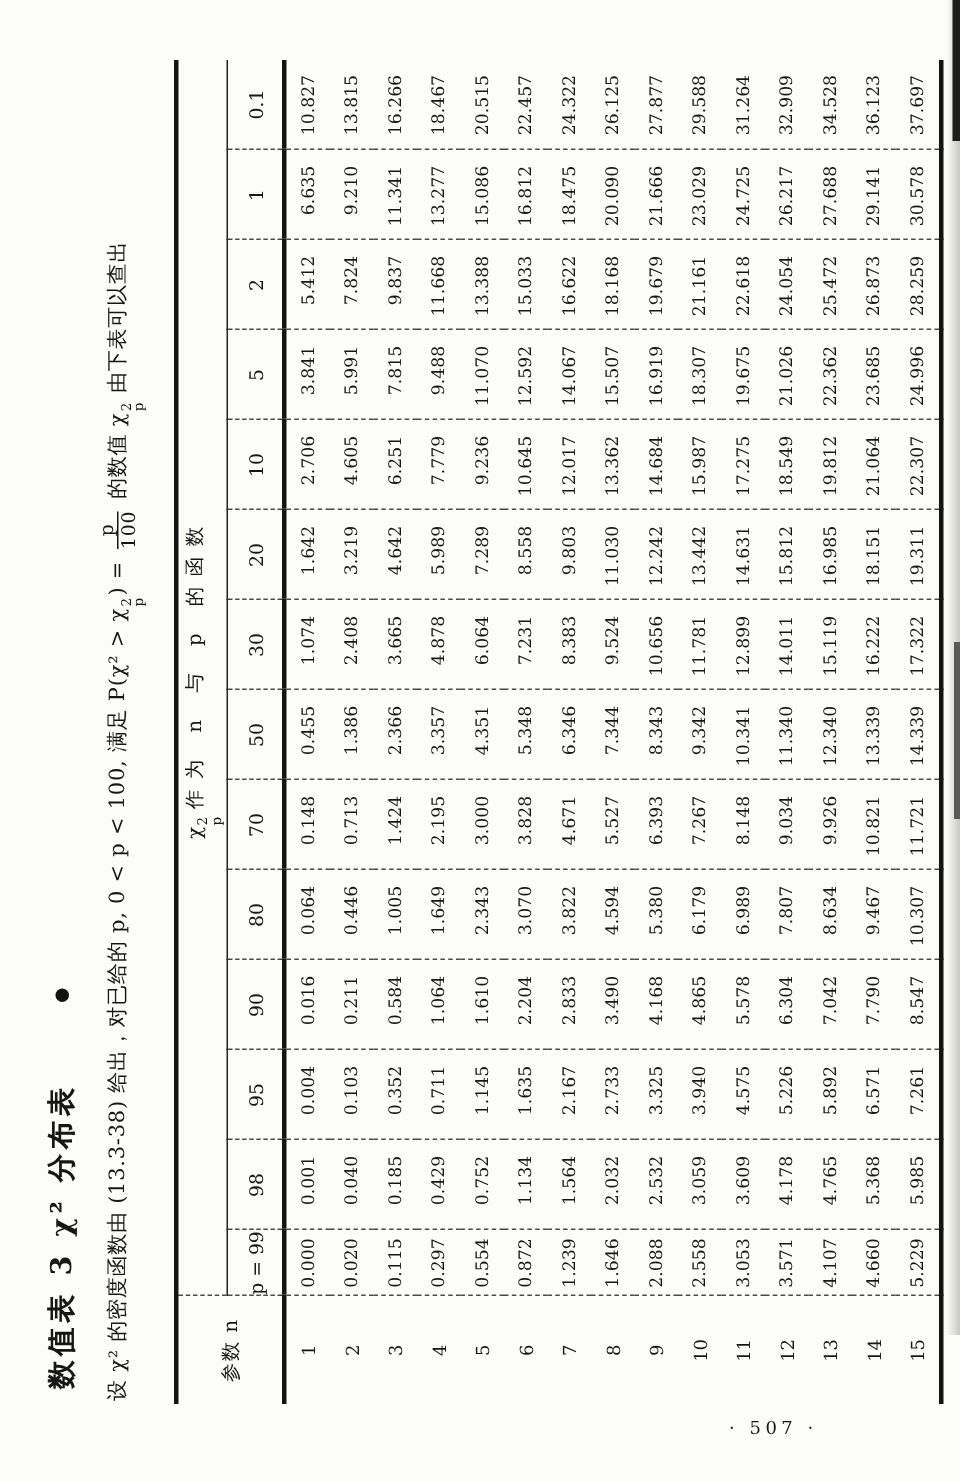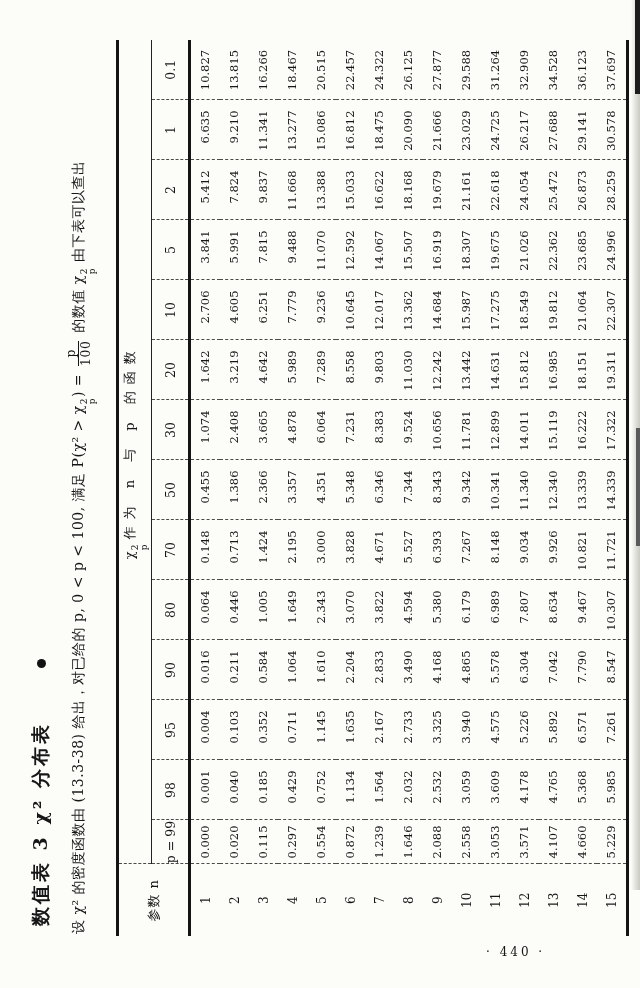--- a/index.html
+++ b/index.html
@@ -362,15 +362,15 @@
             <td>24.996</td>
             <td>28.259</td>
             <td>30.578</td>
             <td>37.697</td>
           </tr>
         </tbody>
     </table>
 
   </div>
 
-  <div class="page-number">· 440 ·</div>
+  <div class="page-number">· 507 ·</div>
 
 </div>
 
 </body></html>

